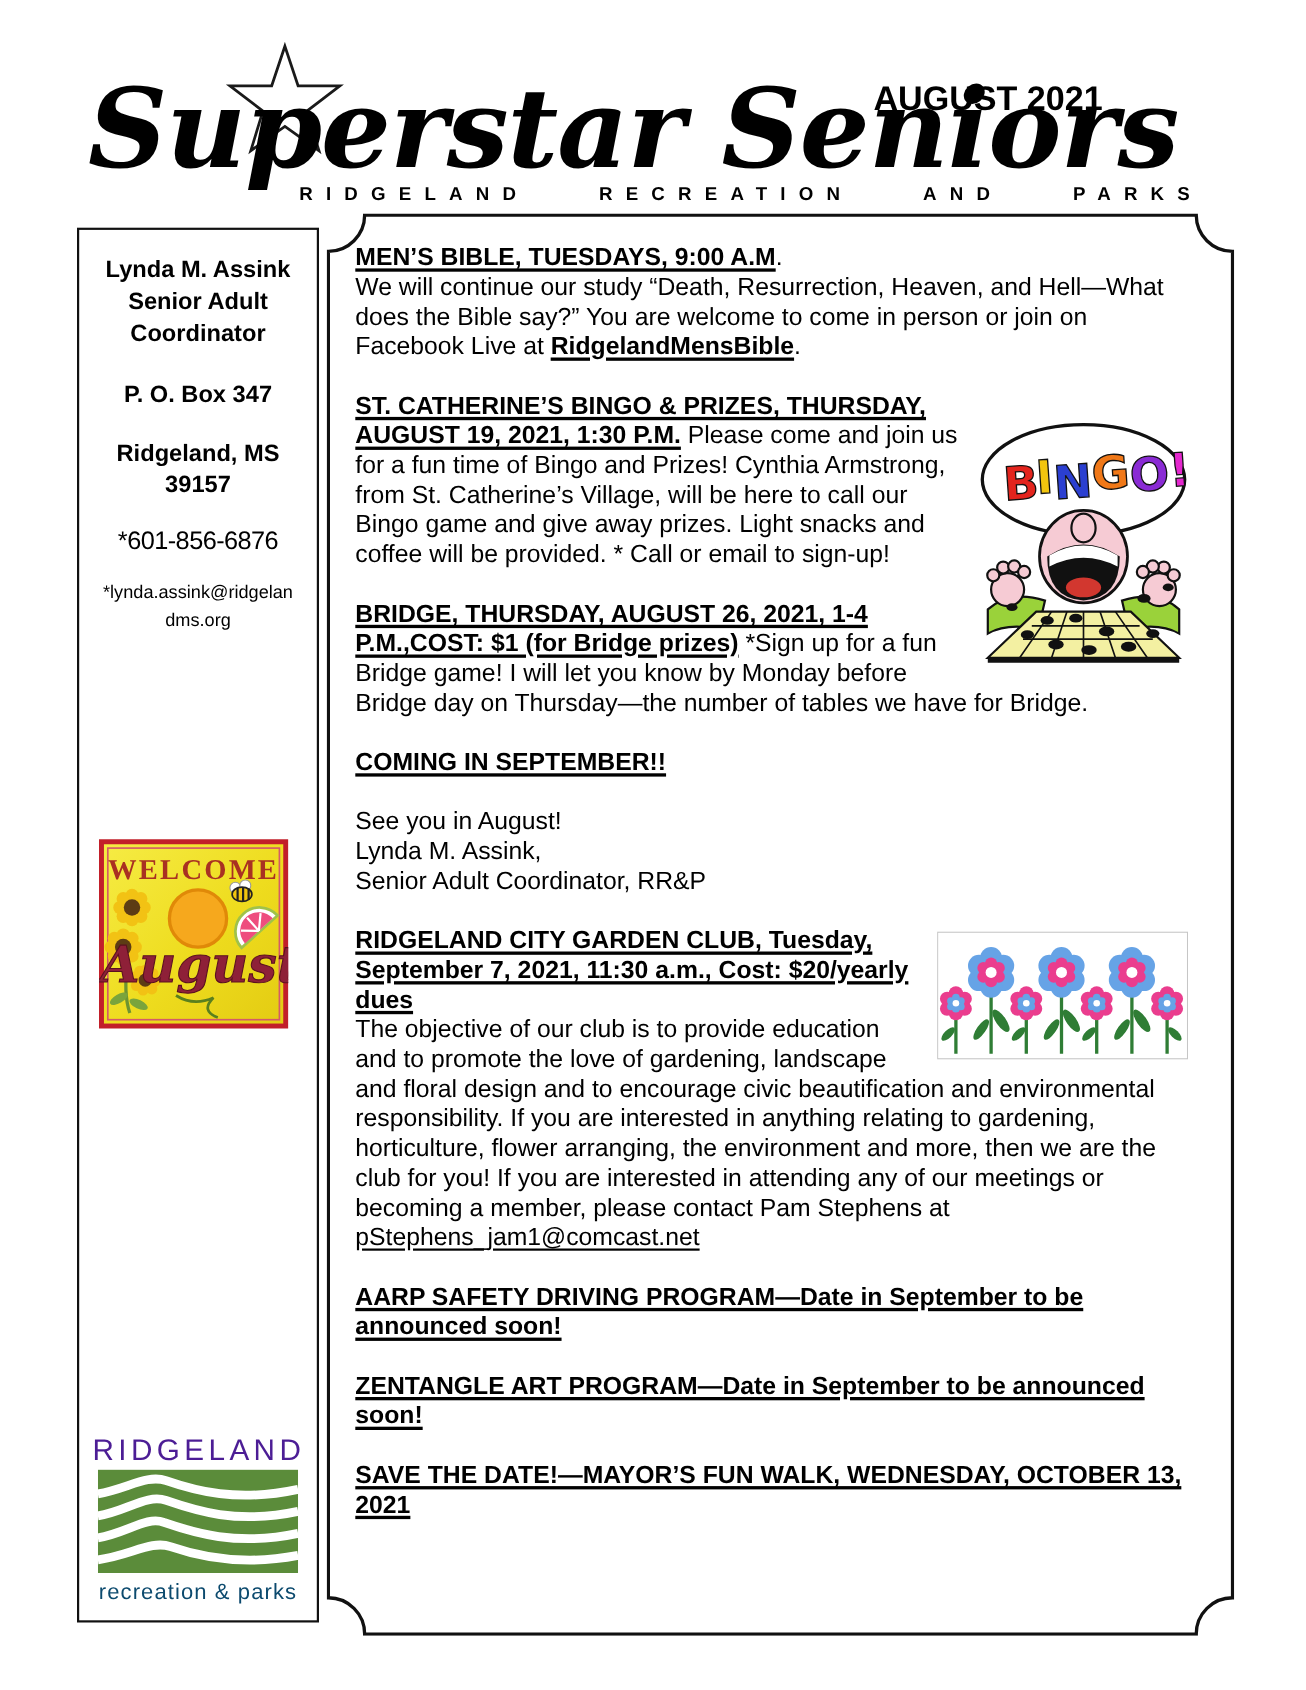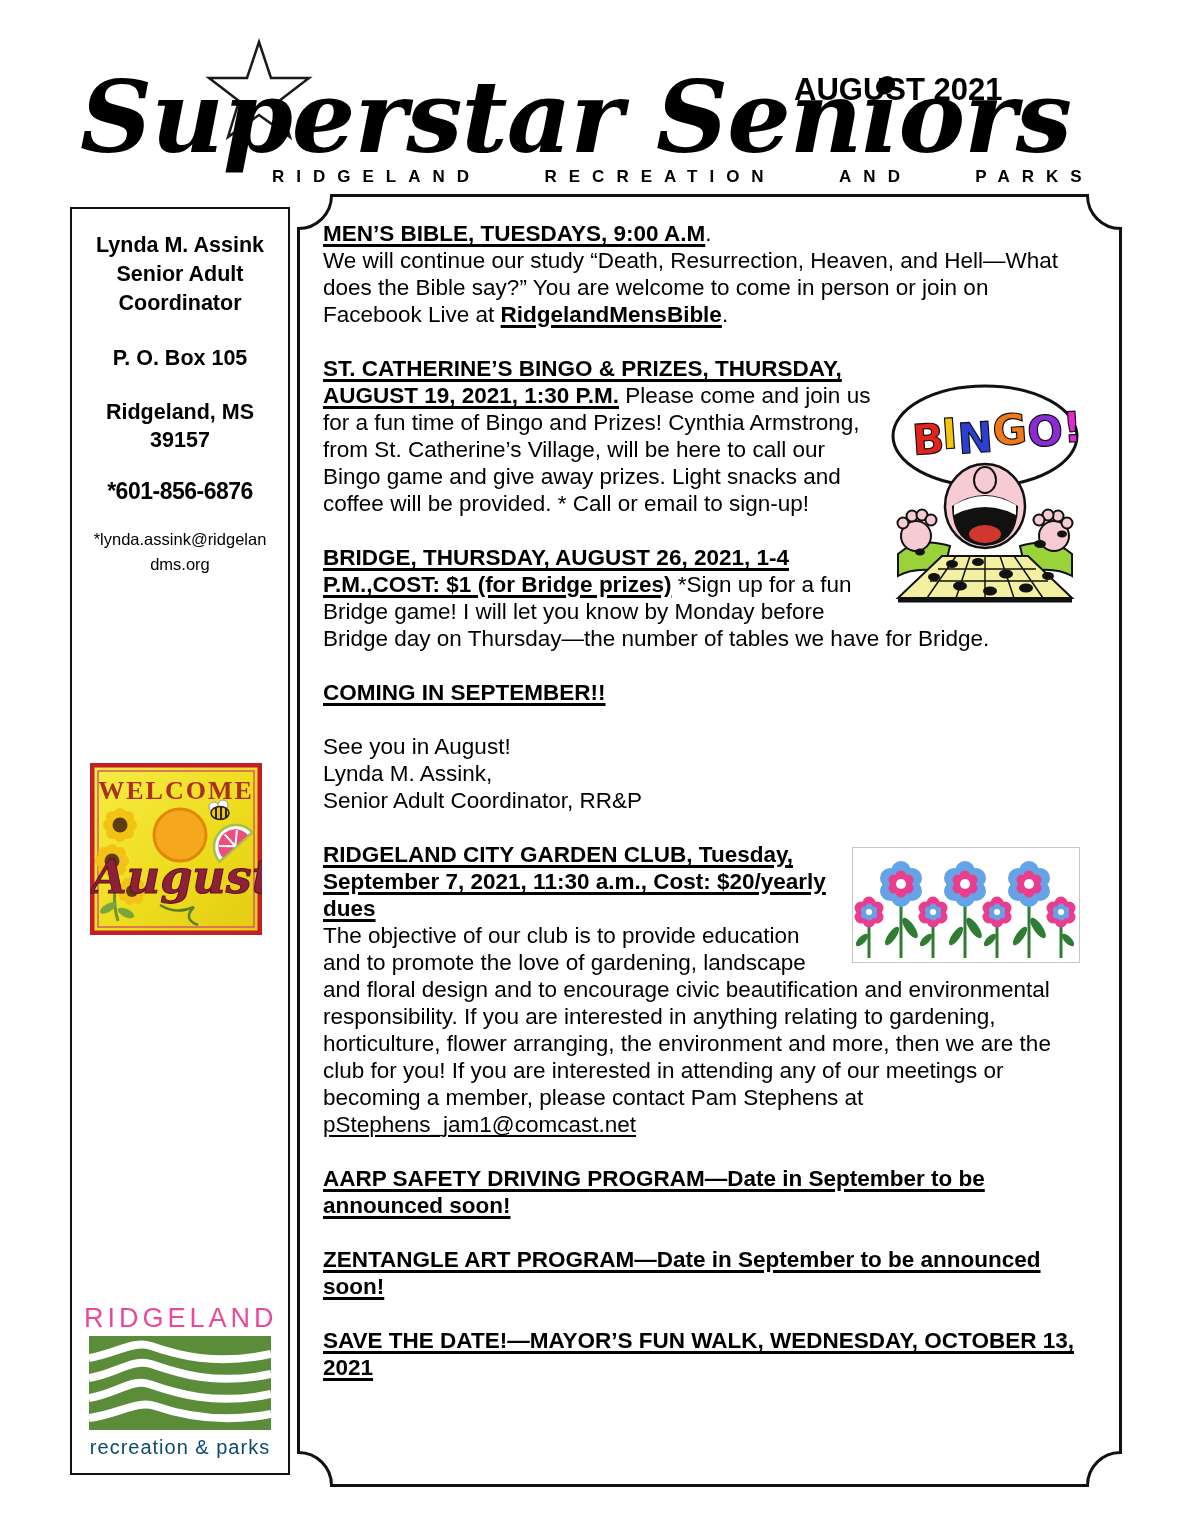--- a/index.html
+++ b/index.html
@@ -15,25 +15,25 @@
     letter-spacing:0px;white-space:nowrap;}
   .masthead-sub{position:absolute;left:272px;top:167px;font-size:17px;font-weight:bold;
     letter-spacing:12px;word-spacing:15px;white-space:nowrap;z-index:4;}
 
   
   .sidebar{position:absolute;left:70px;top:207px;width:216px;height:1264px;
     border:2.5px solid #111;text-align:center;}
   .sb-name{margin-top:22px;font-size:21.5px;font-weight:bold;line-height:29px;padding:0 14px;}
   .sb-role{font-size:21.5px;font-weight:bold;line-height:29px;padding:0 30px;}
   .sb-box{margin-top:26px;font-size:21.5px;font-weight:bold;line-height:28px;padding:0 28px;}
-  .sb-phone{margin-top:24px;font-size:23px;font-weight:bold;letter-spacing:-0.5px;}
+  .sb-phone{margin-top:24px;font-size:23px;font-weight:normal;letter-spacing:-0.5px;}
   .sb-email{margin-top:22px;font-size:16.5px;line-height:25px;}
   .welcome-sign{position:absolute;left:18px;top:554px;width:172px;height:172px;}
   .rp-logo{position:absolute;left:12px;top:1094px;width:192px;text-align:center;}
-  .rp-logo-name{font-size:27px;color:#ec4899;letter-spacing:4px;margin-bottom:2px;}
+  .rp-logo-name{font-size:27px;color:#4c1d95;letter-spacing:4px;margin-bottom:2px;}
   .rp-logo-tag{font-size:20px;color:#0c4a6e;letter-spacing:1px;margin-top:2px;}
 
   
   .main-frame{position:absolute;left:297px;top:194px;width:891px;height:1293px;}
   .frame-svg{position:absolute;left:0;top:0;}
   .main-content{position:absolute;left:26px;top:26px;width:757px;
     font-size:22.5px;line-height:27px;}
   .main-content p{margin:0 0 27px 0;}
   .hd{font-weight:bold;text-decoration:underline;text-decoration-thickness:2.5px;text-underline-offset:3px;}
   .blink{font-weight:bold;text-decoration:underline;text-decoration-thickness:2.5px;text-underline-offset:3px;}
@@ -51,21 +51,21 @@
   <svg class="star-svg" width="120" height="115" viewBox="0 0 120 115">
     <polygon points="61,12 73,48 111,48 81,71 92,107 61,85 30,107 41,71 11,48 49,48" fill="#ffffff" stroke="#1a1a1a" stroke-width="2.5"></polygon>
   </svg>
   <div class="script-title">Superstar Seniors</div>
   <div class="issue-date">AUGUST 2021</div>
   <div class="masthead-sub">RIDGELAND&nbsp;&nbsp;RECREATION&nbsp;&nbsp;AND&nbsp;&nbsp;PARKS</div>
 
   <div class="sidebar">
     <div class="sb-name">Lynda M. Assink</div>
     <div class="sb-role">Senior Adult Coordinator</div>
-    <div class="sb-box">P. O. Box 105</div>
+    <div class="sb-box">P. O. Box 347</div>
     <div class="sb-box">Ridgeland, MS 39157</div>
     <div class="sb-phone">*601-856-6876</div>
     <div class="sb-email"><span>*lynda.assink@ridgelan</span><br><span>dms.org</span></div>
 
     <svg class="welcome-sign" viewBox="0 0 172 172">
       <defs>
         <linearGradient id="gy" x1="0" y1="0" x2="1" y2="1">
           <stop offset="0" stop-color="#f6ec45"></stop>
             <stop offset="0.55" stop-color="#eedc1e"></stop>
             <stop offset="1" stop-color="#e3cb12"></stop>

